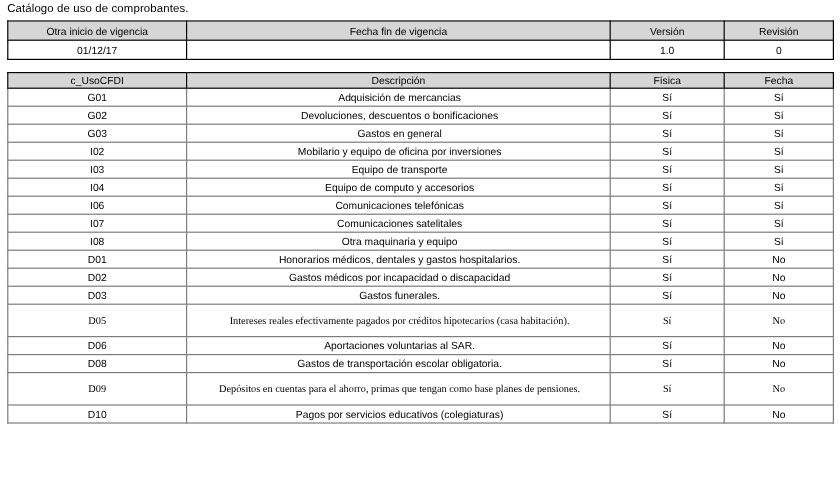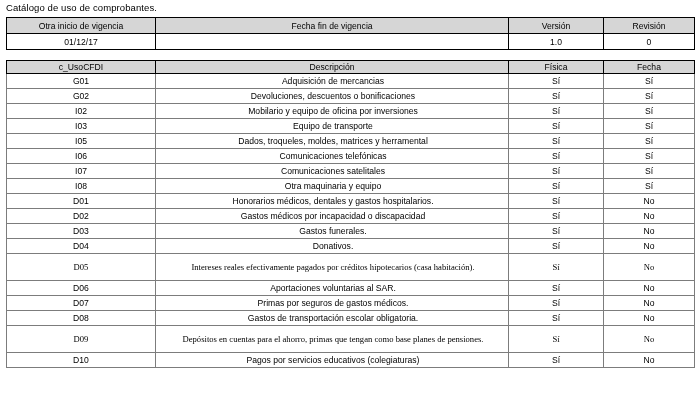--- a/index.html
+++ b/index.html
@@ -159,34 +159,40 @@
             <td class="ctr">Sí</td>
             <td class="ctr">Sí</td>
           </tr>
           <tr>
             <td class="ctr">G02</td>
             <td class="desc-cell">Devoluciones, descuentos o bonificaciones</td>
             <td class="ctr">Sí</td>
             <td class="ctr">Sí</td>
           </tr>
           <tr>
+            <td class="ctr">G03</td>
+            <td class="desc-cell">Gastos en general</td>
+            <td class="ctr">Sí</td>
+            <td class="ctr">Sí</td>
+          </tr>
+          <tr>
             <td class="ctr">I02</td>
             <td class="desc-cell">Mobilario y equipo de oficina por inversiones</td>
             <td class="ctr">Sí</td>
             <td class="ctr">Sí</td>
           </tr>
           <tr>
             <td class="ctr">I03</td>
             <td class="desc-cell">Equipo de transporte</td>
             <td class="ctr">Sí</td>
             <td class="ctr">Sí</td>
           </tr>
           <tr>
-            <td class="ctr">I05</td>
-            <td class="desc-cell">Dados, troqueles, moldes, matrices y herramental</td>
+            <td class="ctr">I04</td>
+            <td class="desc-cell">Equipo de computo y accesorios</td>
             <td class="ctr">Sí</td>
             <td class="ctr">Sí</td>
           </tr>
           <tr>
             <td class="ctr">I06</td>
             <td class="desc-cell">Comunicaciones telefónicas</td>
             <td class="ctr">Sí</td>
             <td class="ctr">Sí</td>
           </tr>
           <tr>
@@ -209,48 +215,36 @@
           </tr>
           <tr>
             <td class="ctr">D02</td>
             <td class="desc-cell">Gastos médicos por incapacidad o discapacidad</td>
             <td class="ctr">Sí</td>
             <td class="ctr">No</td>
           </tr>
           <tr>
             <td class="ctr">D03</td>
             <td class="desc-cell">Gastos funerales.</td>
-            <td class="ctr">Sí</td>
-            <td class="ctr">No</td>
-          </tr>
-          <tr>
-            <td class="ctr">D04</td>
-            <td class="desc-cell">Donativos.</td>
             <td class="ctr">Sí</td>
             <td class="ctr">No</td>
           </tr>
           <tr>
             <td class="ctr two-line">D05</td>
             <td class="desc-cell two-line">Intereses reales efectivamente pagados por créditos hipotecarios (casa habitación).</td>
             <td class="ctr two-line">Sí</td>
             <td class="ctr two-line">No</td>
           </tr>
           <tr>
             <td class="ctr">D06</td>
             <td class="desc-cell">Aportaciones voluntarias al SAR.</td>
             <td class="ctr">Sí</td>
             <td class="ctr">No</td>
           </tr>
           <tr>
-            <td class="ctr">D07</td>
-            <td class="desc-cell">Primas por seguros de gastos médicos.</td>
-            <td class="ctr">Sí</td>
-            <td class="ctr">No</td>
-          </tr>
-          <tr>
             <td class="ctr">D08</td>
             <td class="desc-cell">Gastos de transportación escolar obligatoria.</td>
             <td class="ctr">Sí</td>
             <td class="ctr">No</td>
           </tr>
           <tr>
             <td class="ctr two-line">D09</td>
             <td class="desc-cell two-line">Depósitos en cuentas para el ahorro, primas que tengan como base planes de pensiones.</td>
             <td class="ctr two-line">Sí</td>
             <td class="ctr two-line">No</td>

